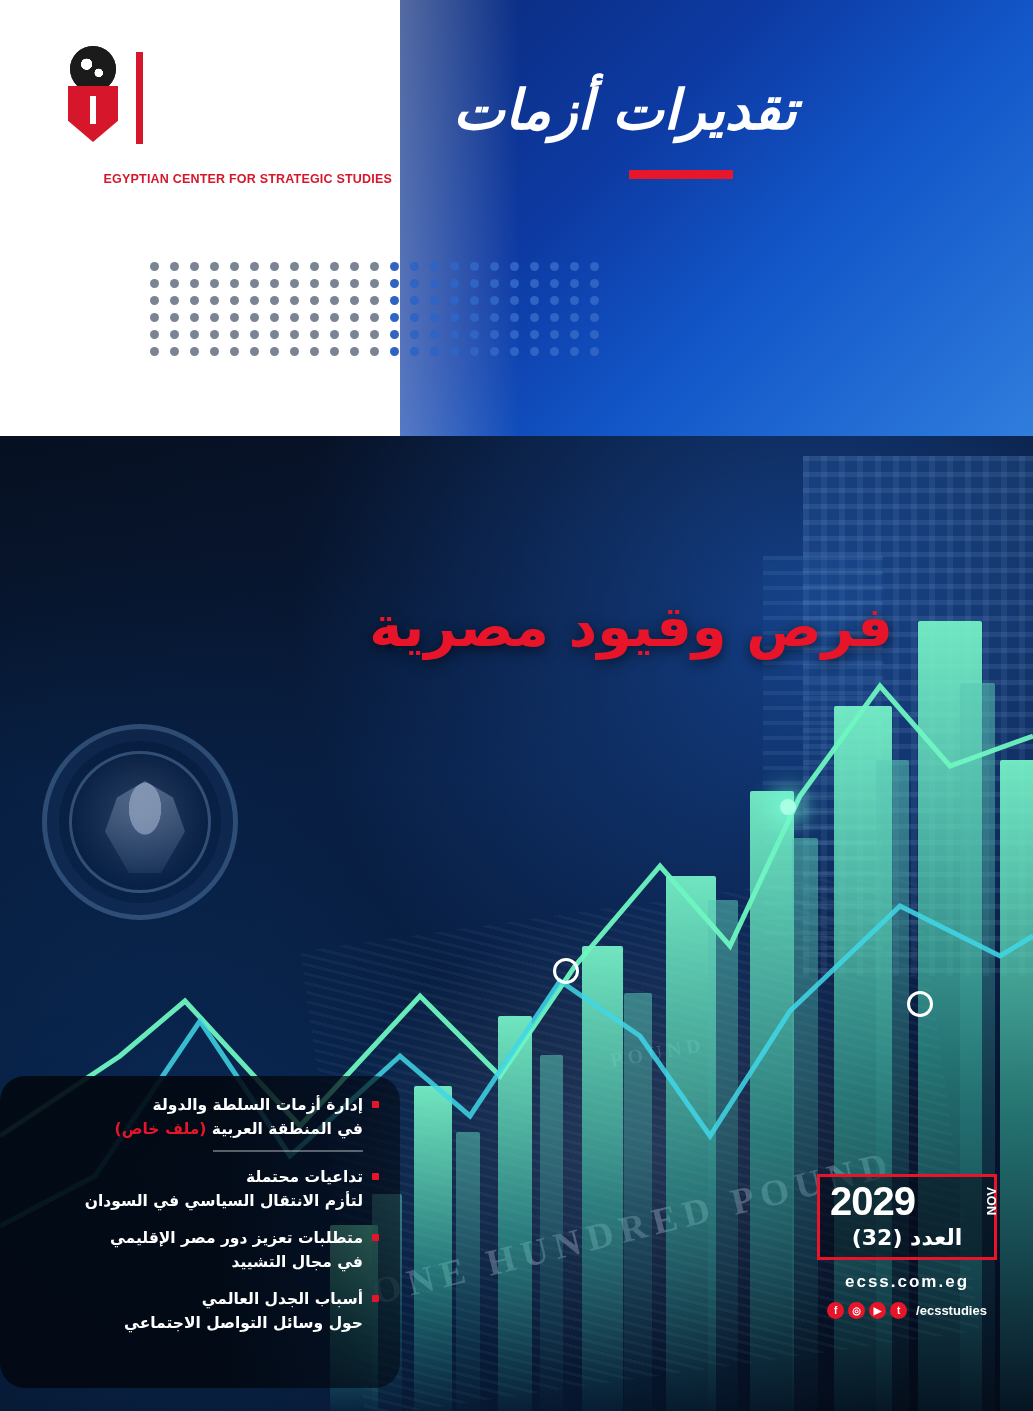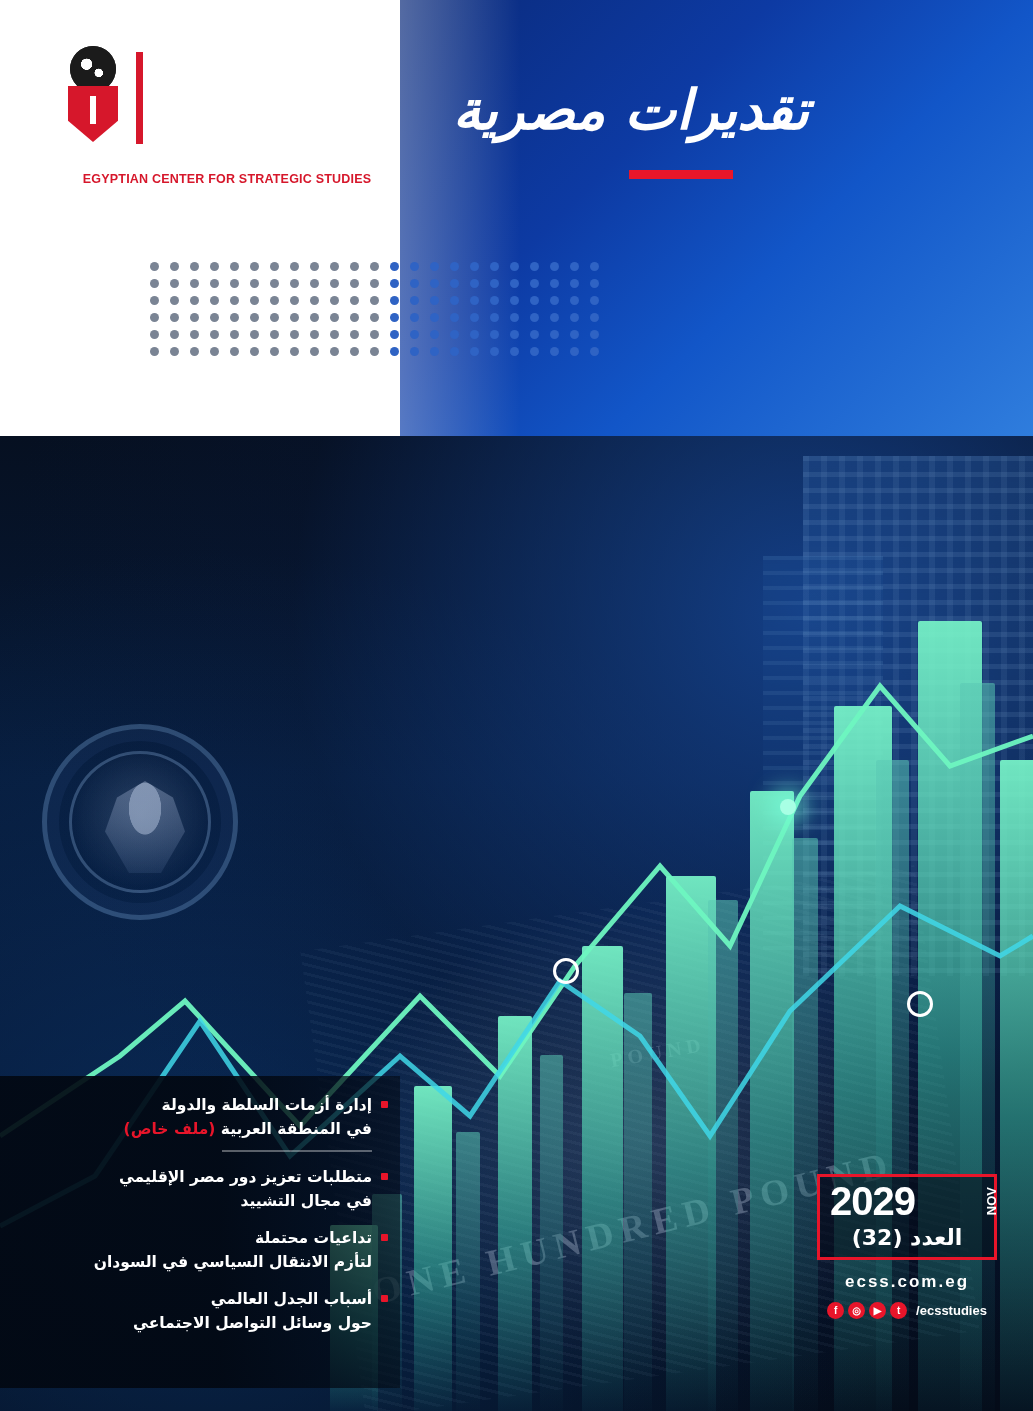--- a/index.html
+++ b/index.html
@@ -98,21 +98,21 @@
     letter-spacing:-2px; line-height:96px;
   }
   .logo-ar{
     position:absolute; left:0; top:104px;
     width:330px; text-align:center;
     font-size:15px; font-weight:bold; color:#d6172b;
     direction:rtl;
   }
   .logo-en{
     position:absolute; left:0; top:126px;
-    width:330px; text-align:center;
+    width:330px; text-align:right;
     font-family:"Liberation Sans", sans-serif;
     font-size:12.5px; font-weight:bold; color:#d6172b;
     letter-spacing:0.2px;
     direction:ltr;
   }
 
   
   .dotgrid{
     position:absolute;
     left:150px; top:262px;
@@ -243,22 +243,23 @@
     font-size:56px; font-weight:bold;
     text-shadow:0 3px 14px rgba(0,0,0,0.6);
     direction:rtl;
   }
 
   
   .bullets{
     position:absolute; left:0; top:640px;
     width:400px; height:312px;
     background:linear-gradient(90deg, rgba(2,8,18,0.92) 55%, rgba(2,8,18,0.60) 100%);
-    padding:18px 12px 18px 18px;
-    direction:rtl;
+    padding:18px 21px 18px 18px;
+    direction:rtl;
+    border-radius:25px;
   }
   .bullet{
     position:relative;
     margin:0 0 14px 0;
     padding-right:16px;
     color:#ffffff;
     font-size:15.5px;
     font-weight:bold;
     line-height:1.52;
     text-align:right;
@@ -332,21 +333,21 @@
   }
 </style>
 </head>
 <body>
 
 <div class="page">
 
   <div class="header">
     <div class="header-blue"></div>
 
-    <div class="brand-title">تقديرات مصرية</div>
+    <div class="brand-title">تقديرات أزمات</div>
     <div class="brand-rule-wrap"></div>
 
     <div class="logo-block">
       <div class="logo-mark">
         <div class="logo-globe"></div>
         <div class="logo-shield"></div>
       </div>
       <div class="logo-bar"></div>
       <div class="logo-en">EGYPTIAN CENTER FOR STRATEGIC STUDIES</div>
     </div>
@@ -524,41 +525,42 @@
 
     <svg class="bars" viewBox="0 0 1033 975" preserveAspectRatio="none">
       <polyline points="0,700 120,620 185,565 300,690 420,560 500,640 575,530 660,430 730,510 800,360 880,250 950,330 1033,300" fill="none" stroke="#6ef5c0" stroke-width="5" opacity="0.95"></polyline>
       <polyline points="0,790 95,740 200,585 290,720 400,620 470,680 560,545 640,600 710,700 790,575 900,470 1000,520 1033,500" fill="none" stroke="#3fd7e8" stroke-width="5" opacity="0.85"></polyline>
     </svg>
 
     <div class="glow-dot" style="left:780px; top:363px;"></div>
     <div class="node" style="left:553px; top:522px;"></div>
     <div class="node" style="left:907px; top:555px;"></div>
 
+    <div class="cover-title-2">فرص وقيود مصرية</div>
 
     <div class="bullets">
 
       <div class="bullet">
         <span class="dotmark"></span>
         <span>إدارة أزمات السلطة والدولة</span><br>
         <span>في المنطقة العربية</span>
         <span class="hl">(ملف خاص)</span>
         <span class="sep"></span>
       </div>
 
       <div class="bullet">
         <span class="dotmark"></span>
+        <span>تداعيات محتملة</span><br>
+        <span>لتأزم الانتقال السياسي في السودان</span>
+      </div>
+
+      <div class="bullet">
+        <span class="dotmark"></span>
         <span>متطلبات تعزيز دور مصر الإقليمي</span><br>
         <span>في مجال التشييد</span>
-      </div>
-
-      <div class="bullet">
-        <span class="dotmark"></span>
-        <span>تداعيات محتملة</span><br>
-        <span>لتأزم الانتقال السياسي في السودان</span>
       </div>
 
       <div class="bullet">
         <span class="dotmark"></span>
         <span>أسباب الجدل العالمي</span><br>
         <span>حول وسائل التواصل الاجتماعي</span>
       </div>
 
     </div>
 

